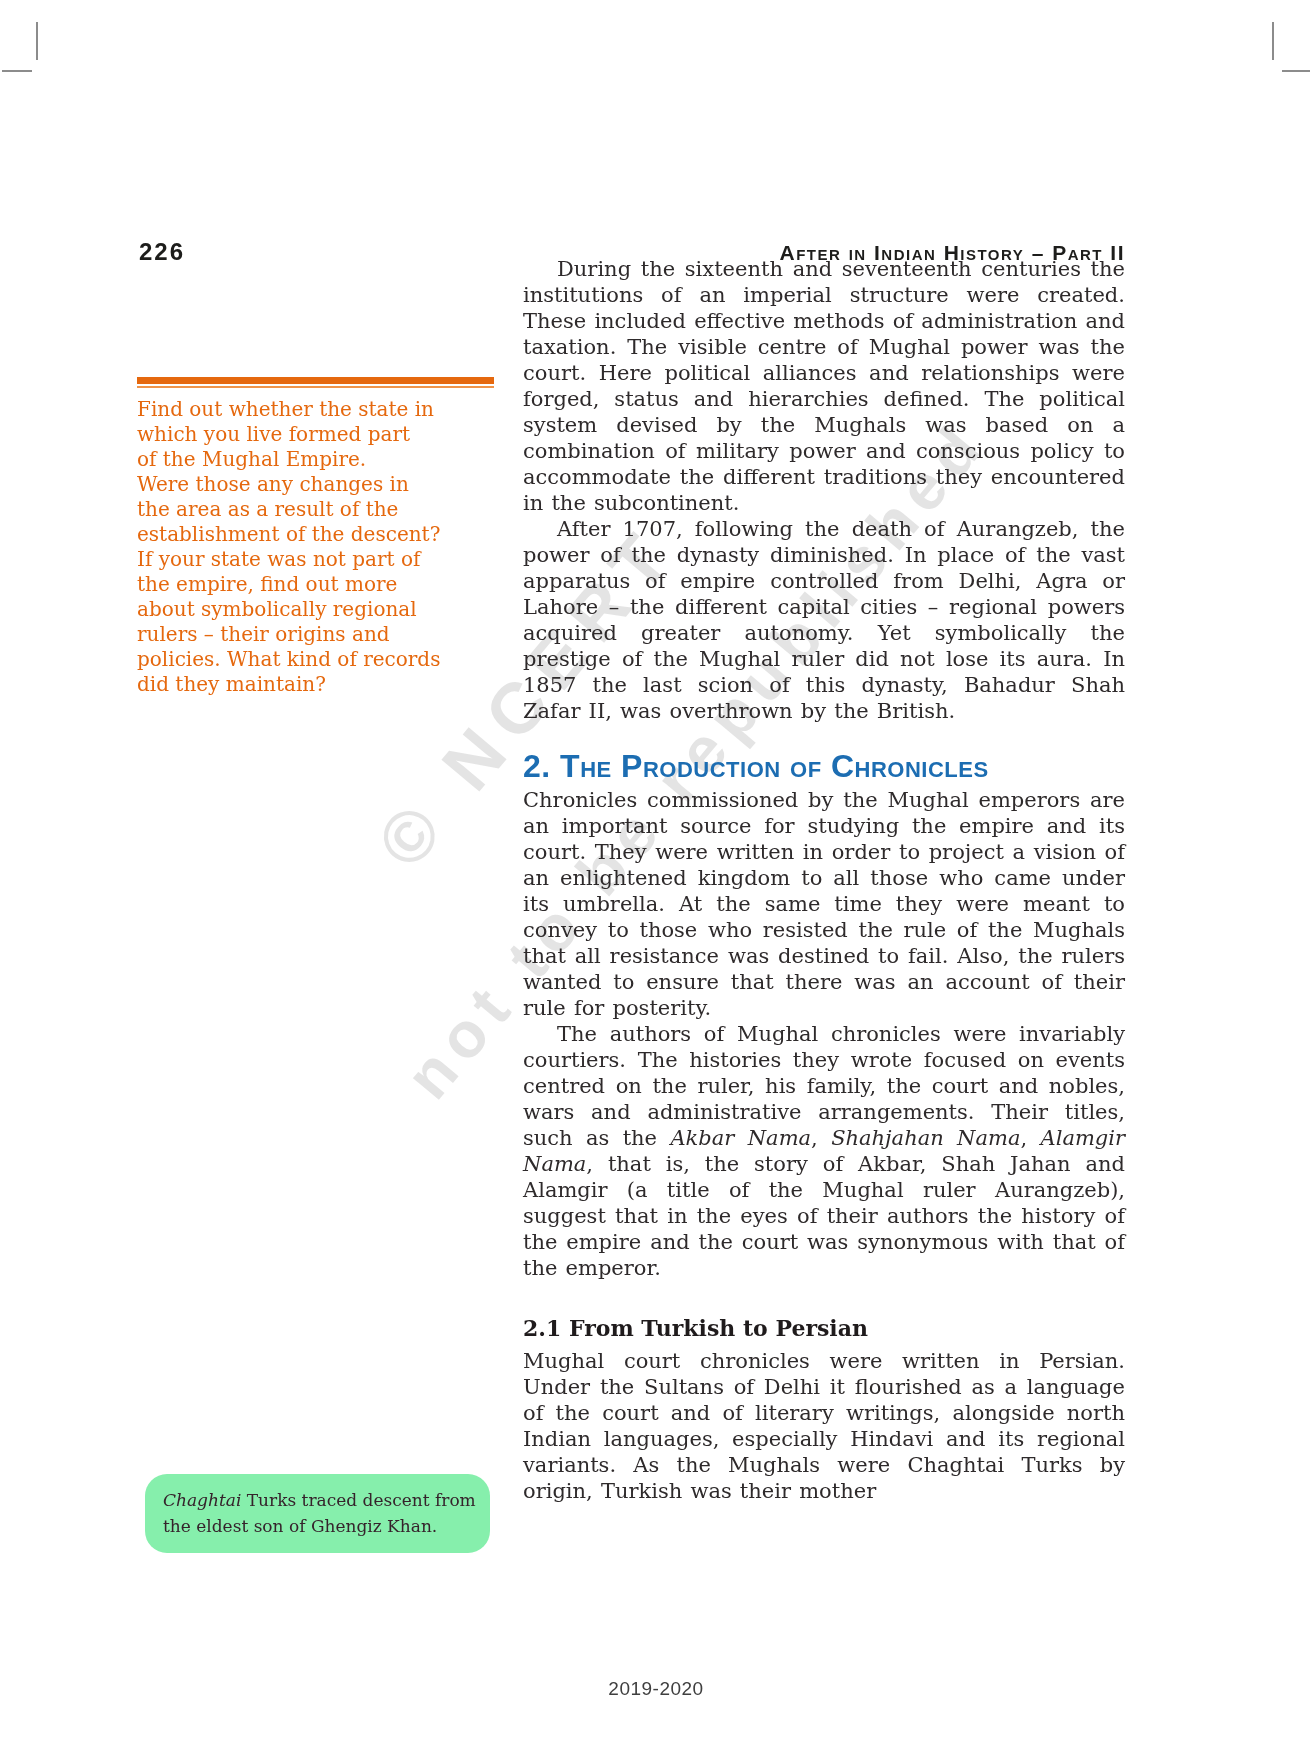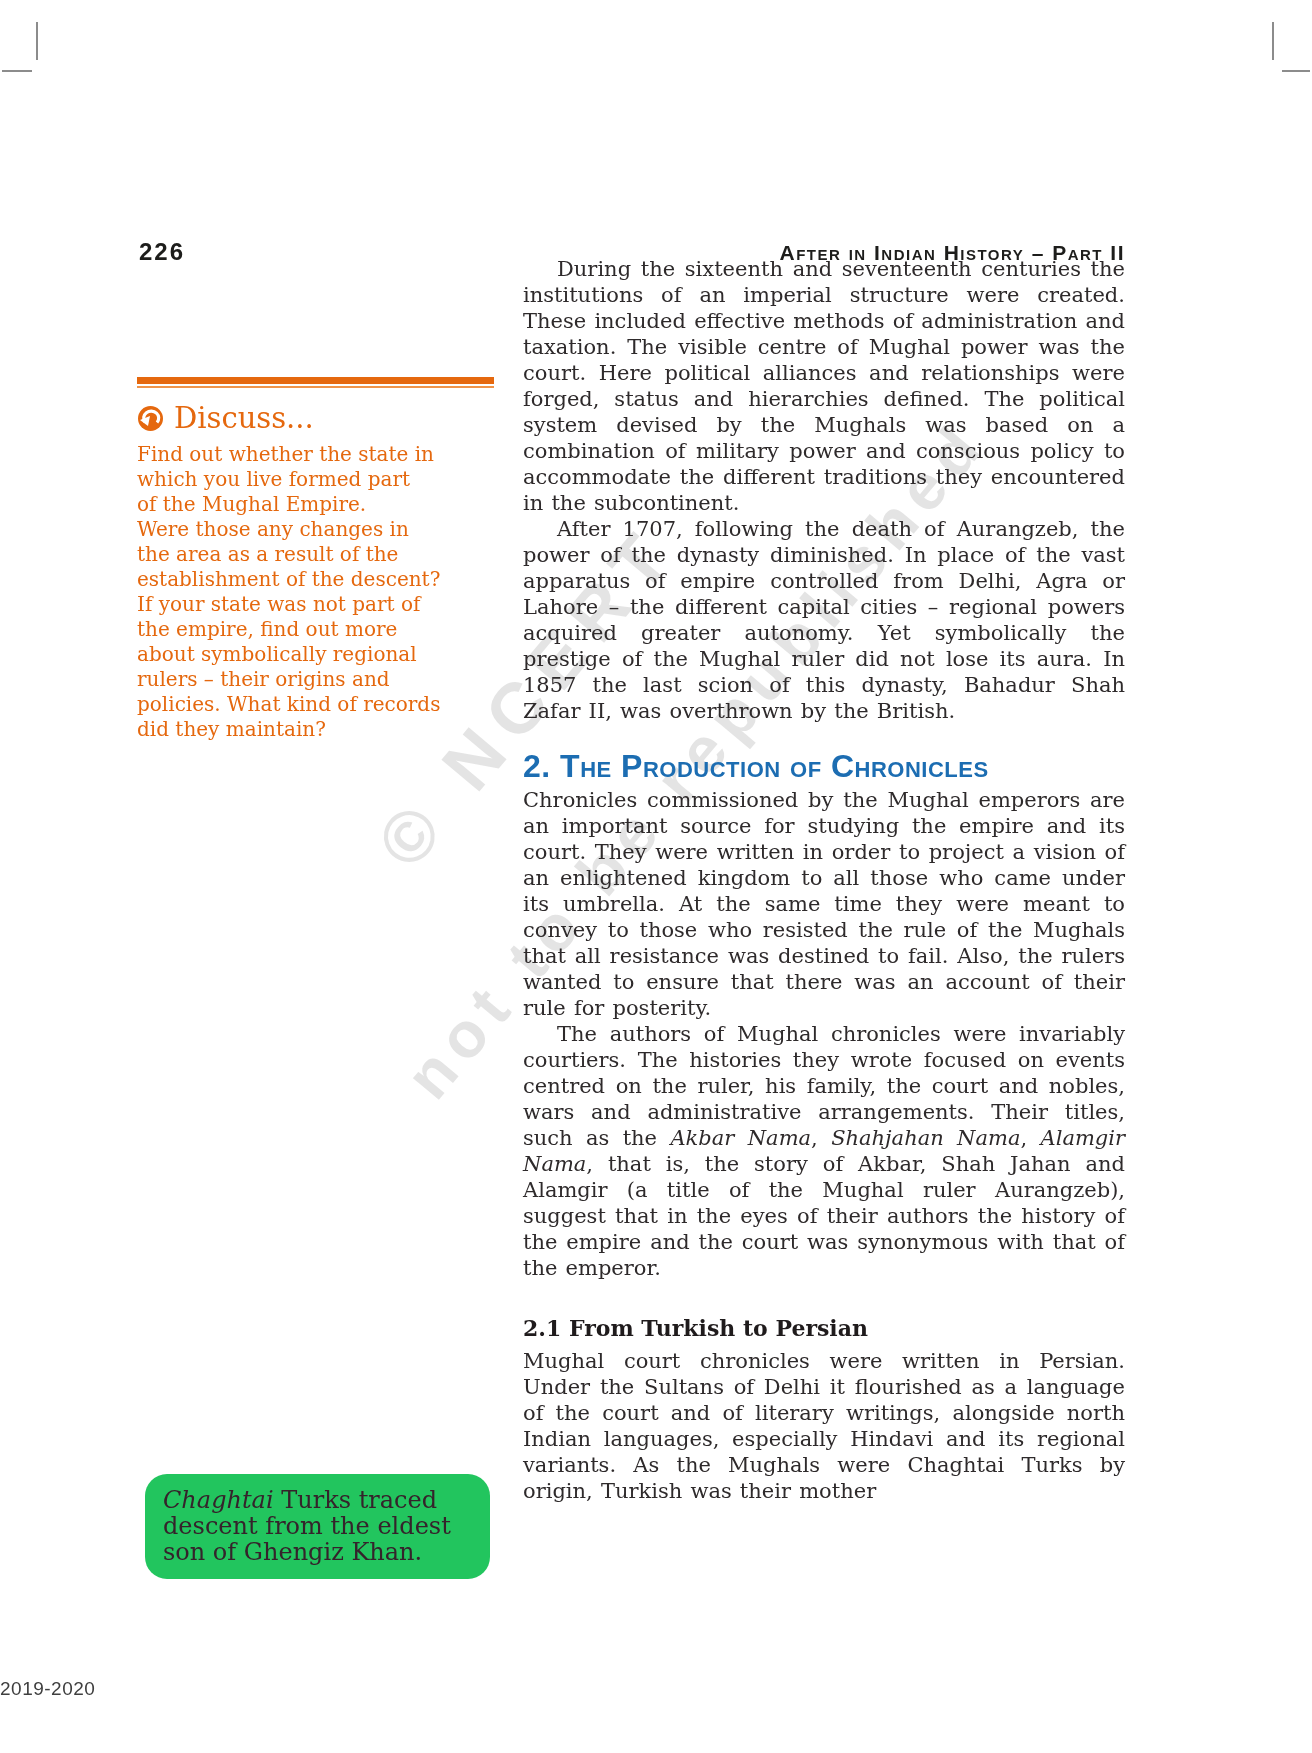--- a/index.html
+++ b/index.html
@@ -65,27 +65,27 @@
   }
   .subsection-heading {
     margin:33px 0 6px 0; font-weight:bold; font-size:22px; line-height:28px;
     color:#1f1b1c;
   }
   .seg-italic { font-style:italic; }
 
   
   .note-box {
     position:absolute; left:145px; top:1474px; width:345px; box-sizing:border-box;
-    background:#22c55e; border-radius:22px; padding:13px 12px 14px 18px;
-    font-size:24px; line-height:26px; color:#35232b; z-index:1;
+    background:#86efac; border-radius:22px; padding:13px 12px 14px 18px;
+    font-size:17px; line-height:26px; color:#35232b; z-index:1;
   }
 
   
   .footer {
-    position:absolute; left:0; right:0; top:1678px; text-align:left;
+    position:absolute; left:0; right:0; top:1678px; text-align:center;
     font-family:"Liberation Sans", sans-serif; font-size:19px;
     letter-spacing:0.5px; color:#3f3f3f;
   }
 </style>
 </head>
 <body>
 
 <div class="page">
 
   <div class="crop tl-v"></div>
@@ -97,28 +97,20 @@
     <div class="wm-line1">© NCERT</div>
     <div class="wm-line2">not to be republished</div>
   </div>
 
   <div class="page-number">226</div>
   <div class="running-header">After in Indian History – Part II</div>
 
   <div class="sidebar">
     <div class="rule-thick"></div>
     <div class="rule-thin"></div>
-    <div class="discuss-head">
-      <svg class="discuss-icon" viewBox="0 0 27 27" xmlns="http://www.w3.org/2000/svg">
-        <circle cx="13.5" cy="13.5" r="12.5" fill="#e5680e"></circle>
-        <path d="M 8 17 A 7.5 7 0 1 1 20 17.5" fill="none" stroke="#ffffff" stroke-width="3.2"></path>
-        <polygon points="3,15 13,11 11,21" fill="#ffffff"></polygon>
-      </svg>
-      <span class="discuss-title">Discuss...</span>
-    </div>
     <div class="discuss-lines">
       <div class="discuss-line">Find out whether the state in</div>
       <div class="discuss-line">which you live formed part</div>
       <div class="discuss-line">of the Mughal Empire.</div>
       <div class="discuss-line">Were those any changes in</div>
       <div class="discuss-line">the area as a result of the</div>
       <div class="discuss-line">establishment of the descent?</div>
       <div class="discuss-line">If your state was not part of</div>
       <div class="discuss-line">the empire, find out more</div>
       <div class="discuss-line">about symbolically regional</div>

